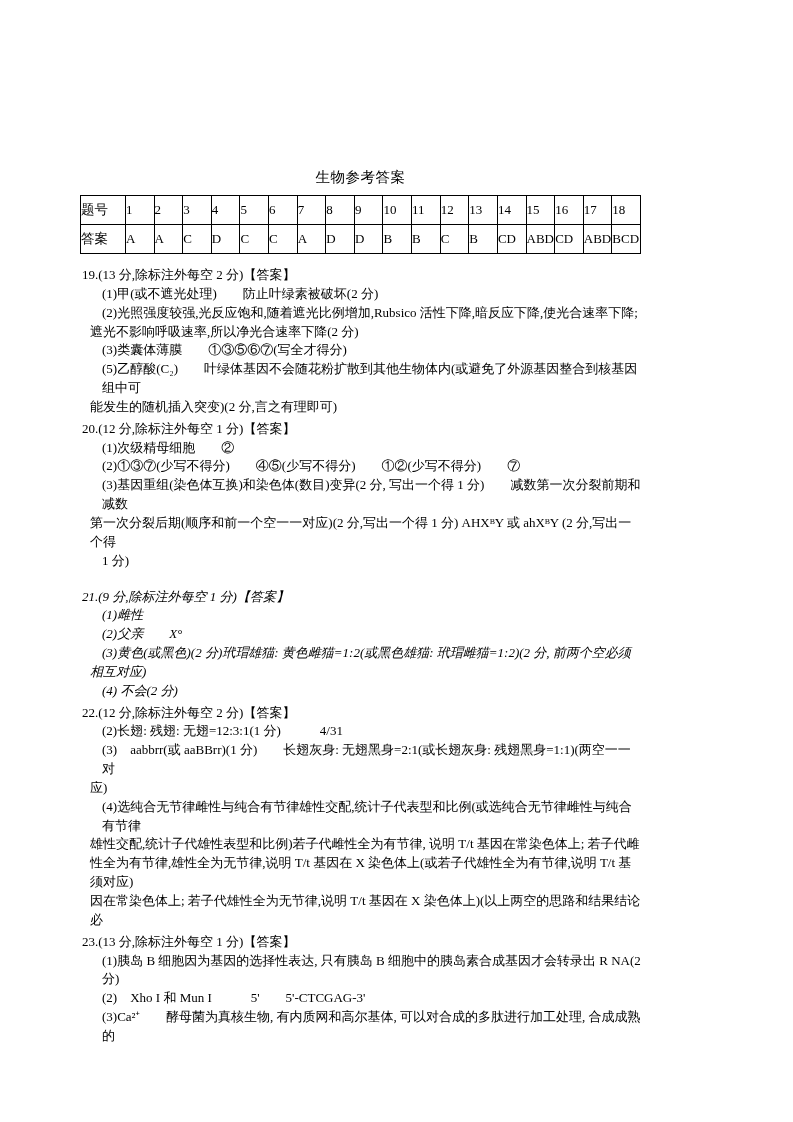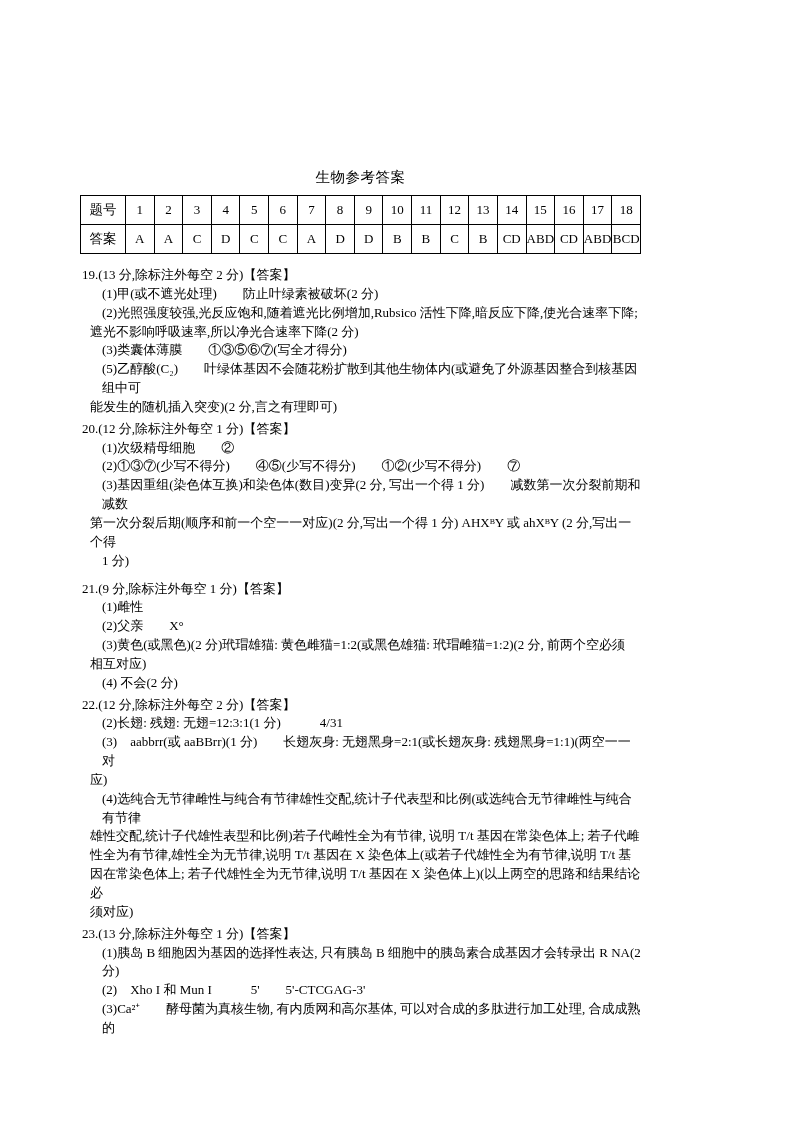--- a/index.html
+++ b/index.html
@@ -28,21 +28,21 @@
     letter-spacing: 0.5px;
   }
   table.answer-table {
     border-collapse: collapse;
     width: 100%;
     table-layout: fixed;
     margin-bottom: 12px;
   }
   table.answer-table td {
     border: 1px solid #000;
-    text-align: center;
+    text-align: left;
     vertical-align: middle;
     font-size: 13px;
     height: 28px;
     padding: 0;
     font-family: "Liberation Serif", serif;
   }
   table.answer-table td.head-cell {
     width: 44px;
     font-size: 13.5px;
   }
@@ -58,21 +58,22 @@
     padding-left: 2px;
   }
   .q-line {
     padding-left: 22px;
     text-indent: 0;
   }
   .q-line.cont {
     padding-left: 10px;
   }
   .gap-top {
-    margin-top: 9px;
+    margin-top: 17px;
+    font-style: italic;
   }
 </style>
 </head>
 <body>
 
 <div class="page">
 
   <div class="doc-title">生物参考答案</div>
 
   <table class="answer-table">
@@ -153,22 +154,22 @@
     </div>
 
     <div class="q-block">
       <div class="q-head">22.(12 分,除标注外每空 2 分)【答案】</div>
       <div class="q-line">(2)长翅: 残翅: 无翅=12:3:1(1 分)　　　4/31</div>
       <div class="q-line">(3)　aabbrr(或 aaBBrr)(1 分)　　长翅灰身: 无翅黑身=2:1(或长翅灰身: 残翅黑身=1:1)(两空一一对</div>
       <div class="q-line cont">应)</div>
       <div class="q-line">(4)选纯合无节律雌性与纯合有节律雄性交配,统计子代表型和比例(或选纯合无节律雌性与纯合有节律</div>
       <div class="q-line cont">雄性交配,统计子代雄性表型和比例)若子代雌性全为有节律, 说明 T/t 基因在常染色体上; 若子代雌</div>
       <div class="q-line cont">性全为有节律,雄性全为无节律,说明 T/t 基因在 X 染色体上(或若子代雄性全为有节律,说明 T/t 基</div>
+      <div class="q-line cont">须对应)</div>
       <div class="q-line cont">因在常染色体上; 若子代雄性全为无节律,说明 T/t 基因在 X 染色体上)(以上两空的思路和结果结论必</div>
-      <div class="q-line cont">须对应)</div>
     </div>
 
     <div class="q-block">
       <div class="q-head">23.(13 分,除标注外每空 1 分)【答案】</div>
       <div class="q-line">(1)胰岛 B 细胞因为基因的选择性表达, 只有胰岛 B 细胞中的胰岛素合成基因才会转录出 R NA(2 分)</div>
       <div class="q-line">(2)　Xho I 和 Mun I　　　5'　　5'-CTCGAG-3'</div>
       <div class="q-line">(3)Ca²⁺　　酵母菌为真核生物, 有内质网和高尔基体, 可以对合成的多肽进行加工处理, 合成成熟的</div>
     </div>
 
   </div>

